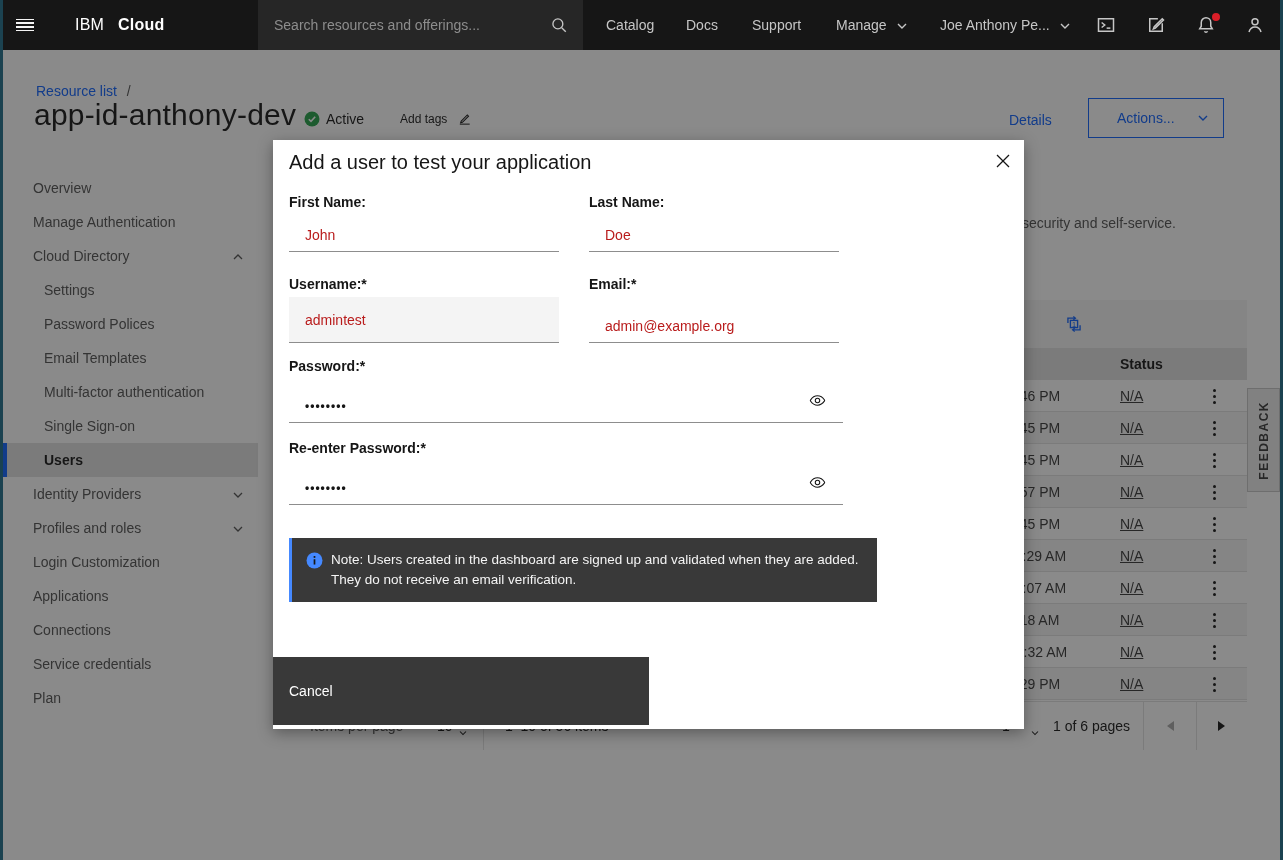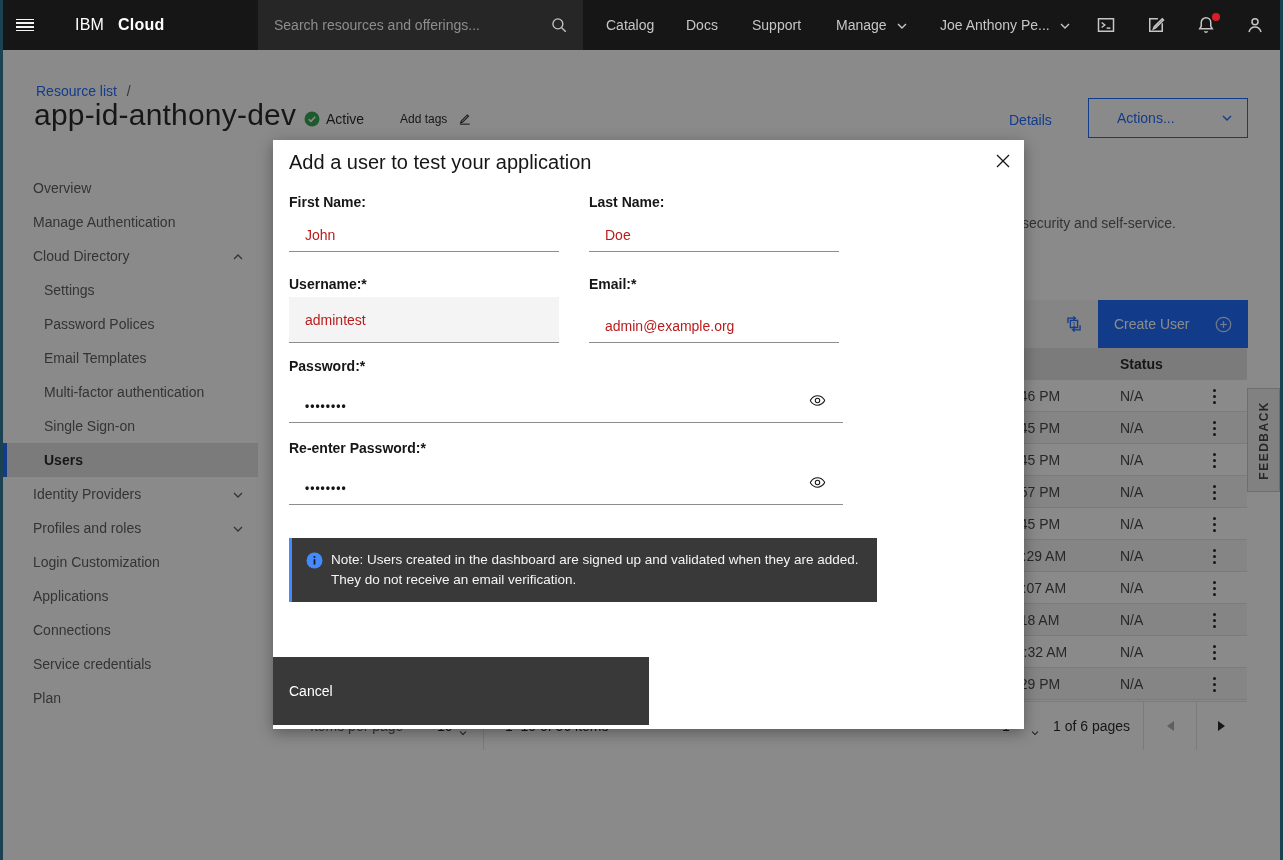--- a/index.html
+++ b/index.html
@@ -27,21 +27,21 @@
   #content { left:0; top:50px; width:1283px; height:810px; background:#fff; }
   #crumb { left:36px; top:33px; font-size:14px; }
   #crumb a { color:#0f62fe; text-decoration:none; cursor:pointer; }
   #crumb .sep { color:#525252; margin-left:6px; }
   #ptitle { left:34px; top:48px; font-size:30px; font-weight:300; color:#161616; letter-spacing:.2px; }
   #activeBadge { left:304px; top:61px; display:flex; font-size:14px; color:#161616; }
   #activeBadge svg { margin-right:6px; }
   #addTags { left:400px; top:61px; display:flex; align-items:center; font-size:12px; color:#161616; cursor:pointer; }
   #addTags svg { margin-left:10px; }
   #detailsLink { left:1009px; top:62px; font-size:14px; color:#0f62fe; cursor:pointer; }
-  #actionsBox { left:1088px; top:48px; width:160px; height:40px; border:1px solid #0f62fe; color:#0f62fe;
+  #actionsBox { left:1088px; top:48px; width:136px; height:40px; border:1px solid #0f62fe; color:#0f62fe;
     font-size:14px; display:flex; align-items:center; justify-content:space-between; padding:0 14px 0 28px; cursor:pointer; background:#fff; }
 
   
   .snav { left:3px; width:255px; height:34px; display:flex; align-items:center; font-size:14px; color:#525252;
     padding-left:30px; cursor:pointer; justify-content:space-between; padding-right:14px; }
   .snav.sub { padding-left:41px; }
   .snav.sel { background:#e0e0e0; border-left:4px solid #0f62fe; padding-left:37px; color:#161616; font-weight:700; }
   .snav .chev2 { color:#525252; }
 
   #desc { right:107px; top:165px; font-size:14px; color:#525252; white-space:nowrap; }
@@ -49,21 +49,21 @@
   
   #toolbar { left:289px; top:250px; width:958px; height:48px; background:#f4f4f4; }
   #importBtn { left:1050px; top:250px; width:48px; height:48px; display:flex; align-items:center; justify-content:center; cursor:pointer; }
   #createUser { left:1098px; top:250px; width:150px; height:48px; background:#0f62fe; color:#fff; font-size:14px;
     display:flex; align-items:center; justify-content:space-between; padding:0 16px; cursor:pointer; }
   #thead { left:289px; top:298px; width:958px; height:32px; background:#e0e0e0; }
   #thStatus { left:1120px; top:306px; font-size:14px; font-weight:700; color:#161616; }
   .trow { left:289px; width:958px; height:32px; border-bottom:1px solid #e0e0e0; background:#fff; cursor:pointer; }
   .trow.alt { background:#f4f4f4; }
   .tcell-time { left:1008px; font-size:14px; color:#393939; }
-  .tcell-status { left:1120px; font-size:14px; color:#393939; }
+  .tcell-status { left:1120px; font-size:14px; color:#393939;text-decoration:underline; }
   .ovfl { left:1198px; width:32px; height:32px; display:flex; flex-direction:column; align-items:center; justify-content:center; gap:3px; cursor:pointer; }
   .ovfl i { width:3px; height:3px; border-radius:50%; background:#161616; }
 
   
   #pgbar { left:289px; top:651px; width:958px; height:49px; background:#fff; border-top:1px solid #e0e0e0; }
   .pgtxt { top:668px; font-size:14px; color:#525252; }
   .pgdark { color:#161616; }
   .pgdiv { top:651px; width:1px; height:49px; background:#e0e0e0; }
   .pgbtn { top:651px; width:52px; height:49px; display:flex; align-items:center; justify-content:center; cursor:pointer; }
 
@@ -274,28 +274,20 @@
 
     <div id="toolbar" class="abs"></div>
     <div id="importBtn" class="abs">
       <svg width="18" height="18" viewBox="0 0 16 16" fill="none" stroke="#0f62fe" stroke-width="1.2">
         <rect x="4.8" y="4.8" width="6.4" height="6.4"></rect>
         <text x="8" y="10.3" font-size="6.5" fill="#0f62fe" stroke="none" text-anchor="middle" font-family="sans-serif">1</text>
         <polyline points="2.6,7 2.6,2.8 8.8,2.8"></polyline>
           <polyline points="7.4,1.4 9.2,2.8 7.4,4.2"></polyline>
         <polyline points="13.4,9 13.4,13.2 7.2,13.2"></polyline>
           <polyline points="8.6,11.8 6.8,13.2 8.6,14.6"></polyline>
-      </svg>
-    </div>
-    <div id="createUser" class="abs">
-      <span>Create User</span>
-      <svg width="17" height="17" viewBox="0 0 16 16" fill="none" stroke="#d0d9ff" stroke-width="1.2">
-        <circle cx="8" cy="8" r="6.8"></circle>
-          <line x1="8" y1="4.8" x2="8" y2="11.2"></line>
-          <line x1="4.8" y1="8" x2="11.2" y2="8"></line>
       </svg>
     </div>
 
     <div id="thead" class="abs"></div>
     <div id="thStatus" class="abs">Status</div>
 
     <div class="abs trow" style="top:330px"></div>
     <div class="abs trow alt" style="top:362px"></div>
     <div class="abs trow" style="top:394px"></div>
     <div class="abs trow alt" style="top:426px"></div>

